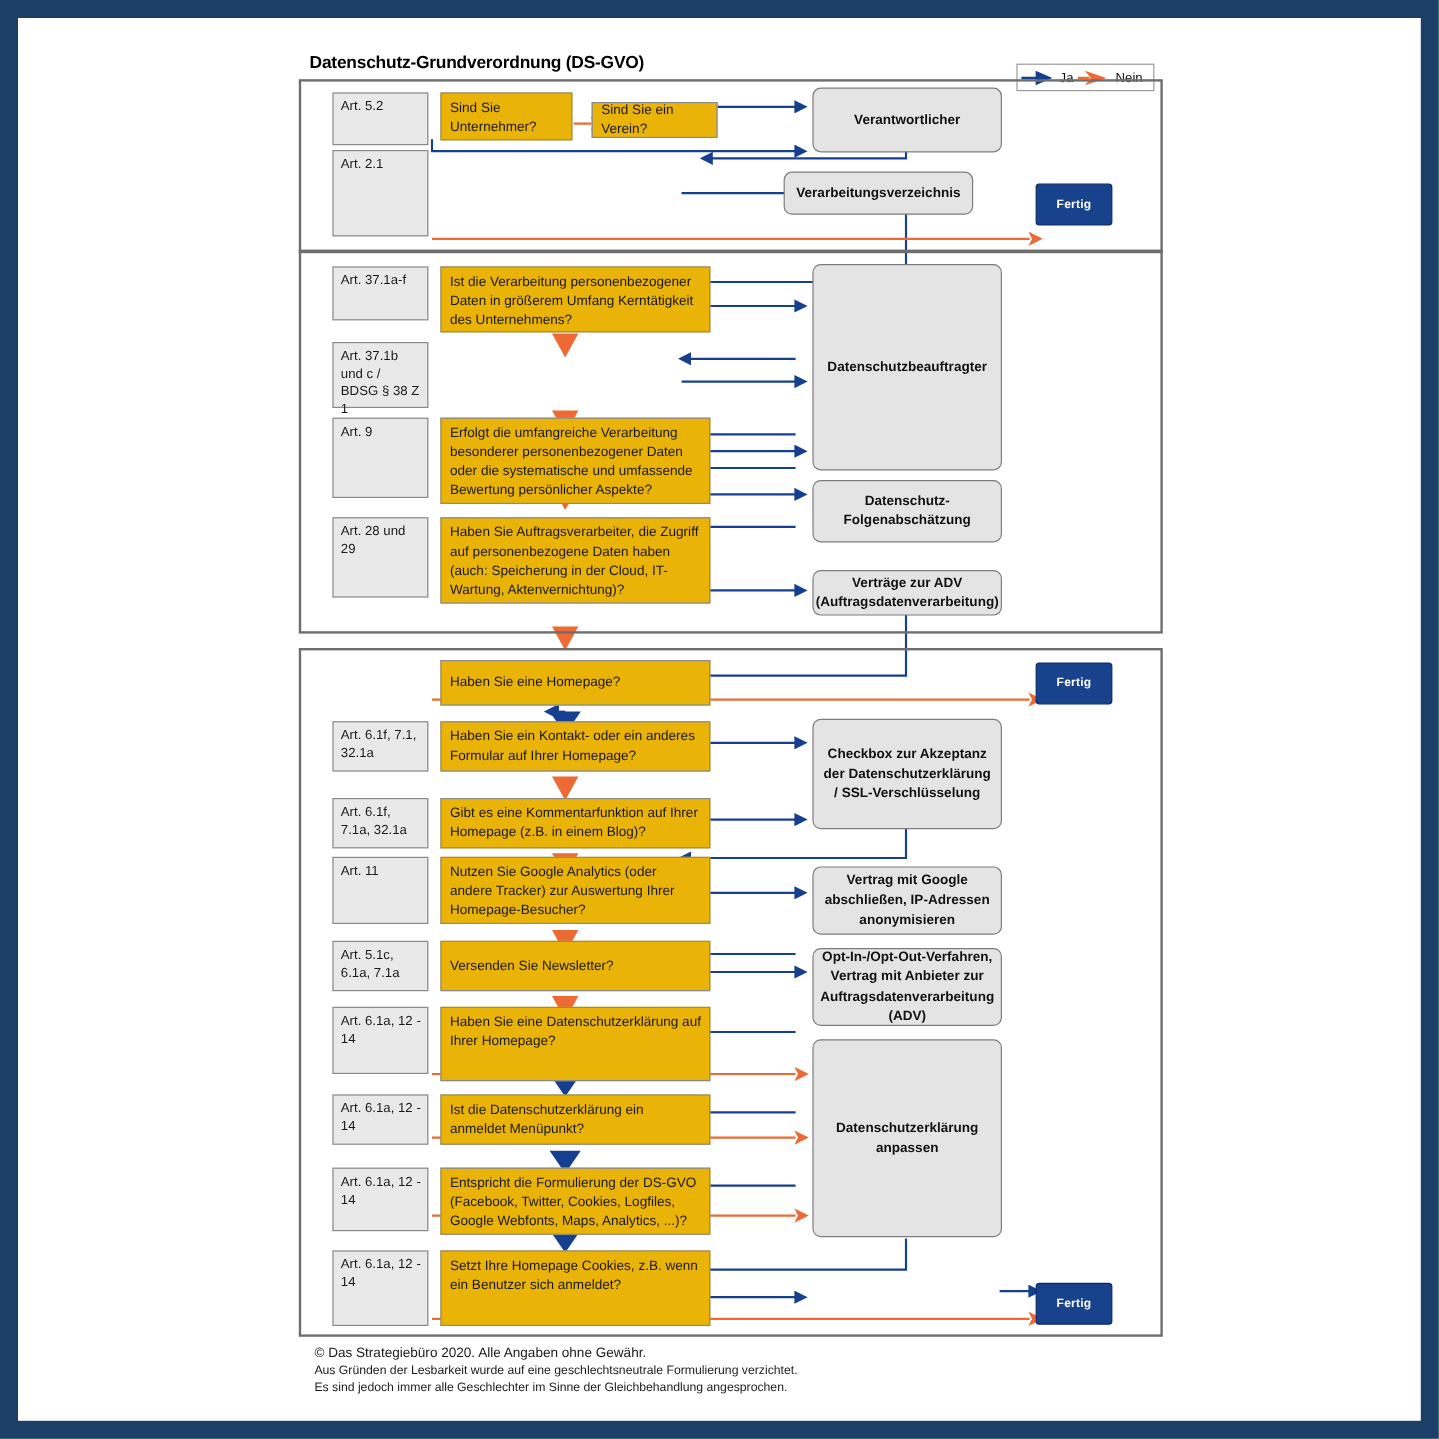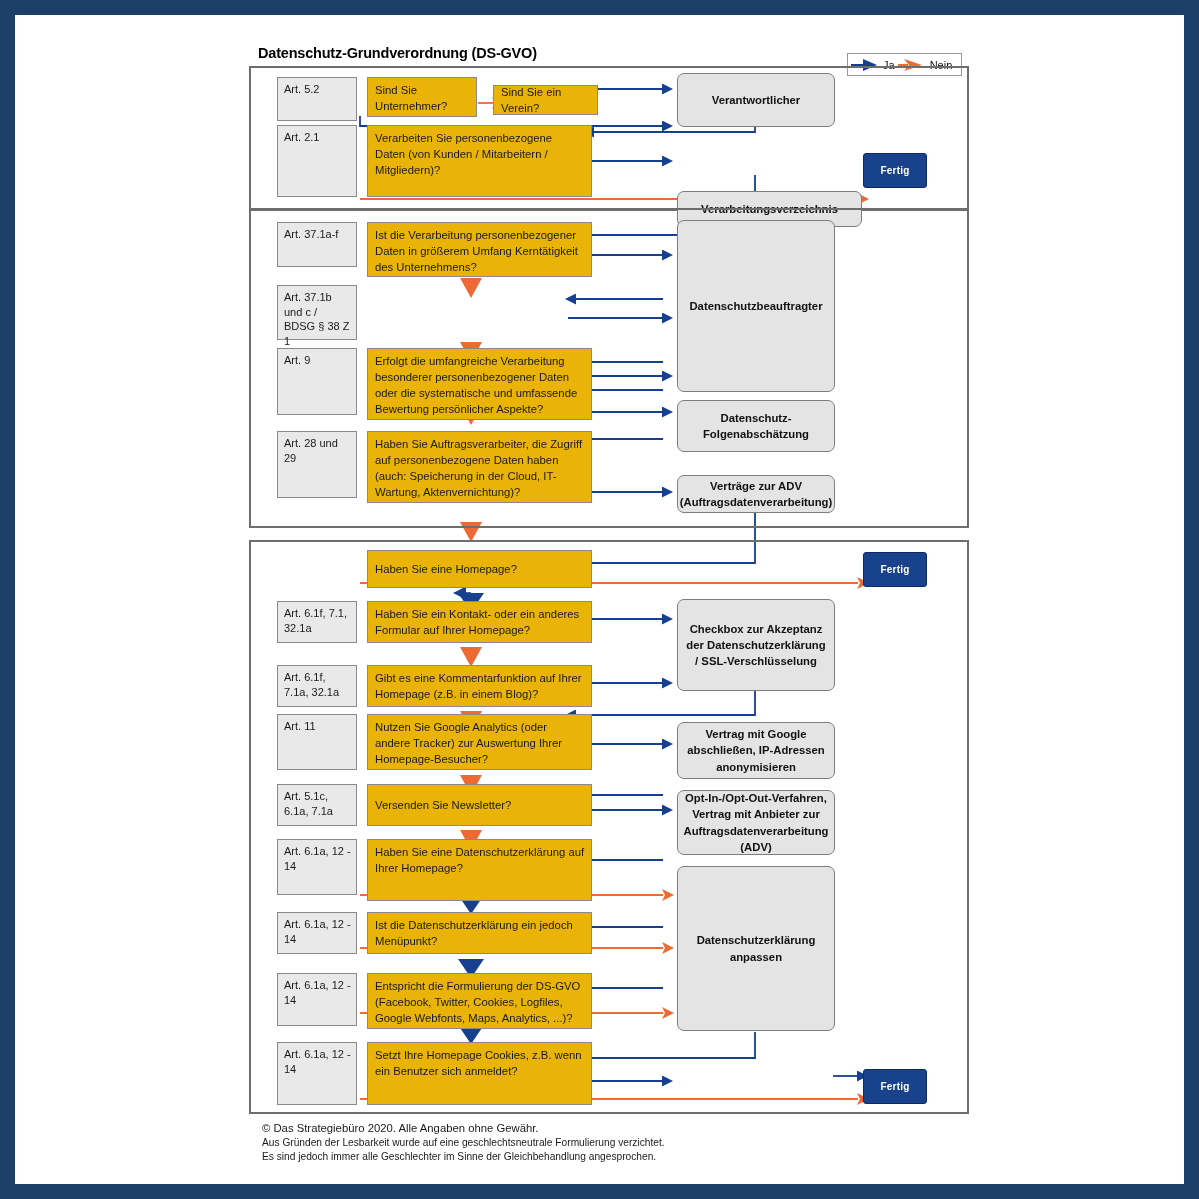--- a/index.html
+++ b/index.html
@@ -174,24 +174,23 @@
     <span class="legend-lbl">Nein</span>
   </div>
 
   <div class="panel" style="left:234px;top:51px;width:716px;height:141px;"></div>
 
   <div class="artbox" style="left:262px;top:62px;width:80px;height:44px;">Art. 5.2</div>
   <div class="artbox" style="left:262px;top:110px;width:80px;height:72px;">Art. 2.1</div>
 
   <div class="qbox" style="left:352px;top:62px;width:110px;height:40px;">Sind Sie Unternehmer?</div>
   <div class="qbox vcenter" style="left:478px;top:70px;width:105px;height:30px;">Sind Sie ein Verein?</div>
-  <div class="qbox" style="left:352px;top:110px;width:225px;height:72px;">Verarbeiten Sie personenbezogene Daten (von Kunden / Mitarbeitern / Mitgliedern)?</div>
 
   <div class="action" style="left:662px;top:58px;width:158px;height:54px;">Verantwortlicher</div>
-  <div class="action" style="left:662px;top:128px;width:185px;height:36px;margin-top:48px;">Verarbeitungsverzeichnis</div>
+  <div class="action" style="left:638px;top:128px;width:158px;height:36px;">Verarbeitungsverzeichnis</div>
 
   <div class="fertig" style="left:848px;top:138px;width:62px;height:33px;">Fertig</div>
 
   <div class="panel" style="left:234px;top:193px;width:716px;height:316px;"></div>
 
   <div class="artbox" style="left:262px;top:207px;width:80px;height:45px;">Art. 37.1a-f</div>
   <div class="artbox" style="left:262px;top:270px;width:80px;height:55px;">Art. 37.1b und c / BDSG § 38 Z 1</div>
   <div class="artbox" style="left:262px;top:333px;width:80px;height:67px;">Art. 9</div>
   <div class="artbox" style="left:262px;top:416px;width:80px;height:67px;">Art. 28 und 29</div>
 
@@ -216,21 +215,21 @@
   <div class="artbox" style="left:262px;top:699px;width:80px;height:56px;">Art. 11</div>
   <div class="qbox" style="left:352px;top:699px;width:225px;height:56px;">Nutzen Sie Google Analytics (oder andere Tracker) zur Auswertung Ihrer Homepage-Besucher?</div>
 
   <div class="artbox" style="left:262px;top:769px;width:80px;height:42px;">Art. 5.1c, 6.1a, 7.1a</div>
   <div class="qbox vcenter" style="left:352px;top:769px;width:225px;height:42px;">Versenden Sie Newsletter?</div>
 
   <div class="artbox" style="left:262px;top:824px;width:80px;height:56px;">Art. 6.1a, 12 - 14</div>
   <div class="qbox" style="left:352px;top:824px;width:225px;height:62px;">Haben Sie eine Datenschutzerklärung auf Ihrer Homepage?</div>
 
   <div class="artbox" style="left:262px;top:897px;width:80px;height:42px;">Art. 6.1a, 12 - 14</div>
-  <div class="qbox" style="left:352px;top:897px;width:225px;height:42px;">Ist die Datenschutzerklärung ein jedoch Menüpunkt?</div>
+  <div class="qbox" style="left:352px;top:897px;width:225px;height:42px;">Ist die Datenschutzerklärung ein anmeldet Menüpunkt?</div>
 
   <div class="artbox" style="left:262px;top:958px;width:80px;height:53px;">Art. 6.1a, 12 - 14</div>
   <div class="qbox" style="left:352px;top:958px;width:225px;height:56px;">Entspricht die Formulierung der DS-GVO (Facebook, Twitter, Cookies, Logfiles, Google Webfonts, Maps, Analytics, ...)?</div>
 
   <div class="artbox" style="left:262px;top:1027px;width:80px;height:63px;">Art. 6.1a, 12 - 14</div>
   <div class="qbox" style="left:352px;top:1027px;width:225px;height:63px;">Setzt Ihre Homepage Cookies, z.B. wenn ein Benutzer sich anmeldet?</div>
 
   <div class="action" style="left:662px;top:584px;width:158px;height:92px;">Checkbox zur Akzeptanz der Datenschutzerklärung / SSL-Verschlüsselung</div>
   <div class="action" style="left:662px;top:775px;width:158px;height:65px;">Opt-In-/Opt-Out-Verfahren, Vertrag mit Anbieter zur Auftragsdatenverarbeitung (ADV)</div>
   <div class="action" style="left:662px;top:707px;width:158px;height:57px;">Vertrag mit Google abschließen, IP-Adressen anonymisieren</div>

